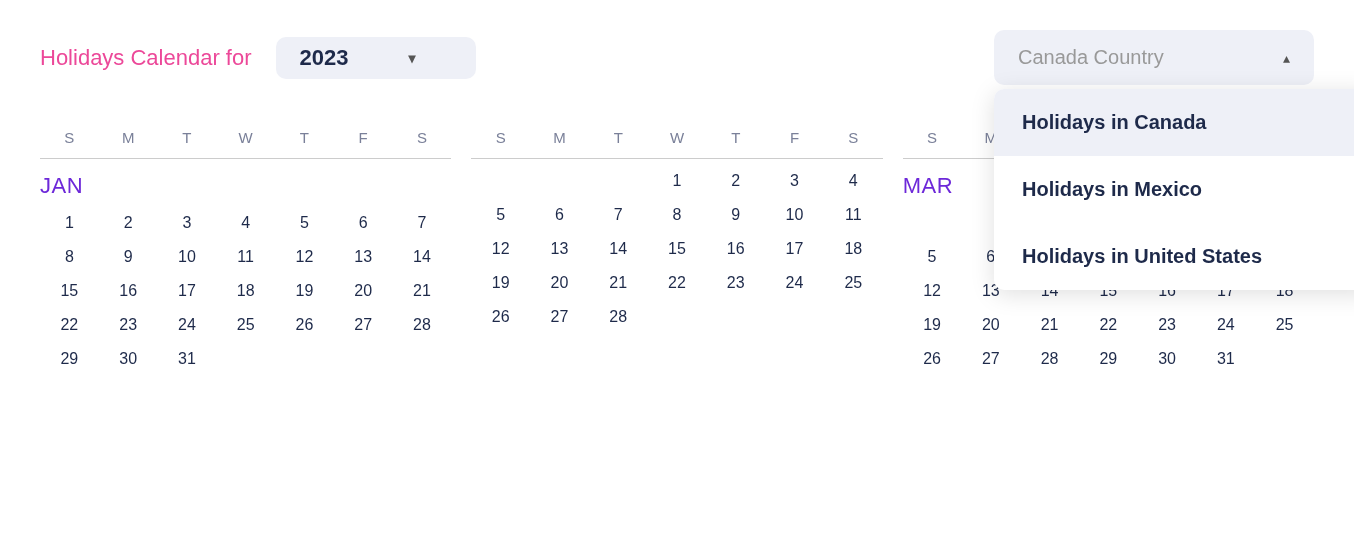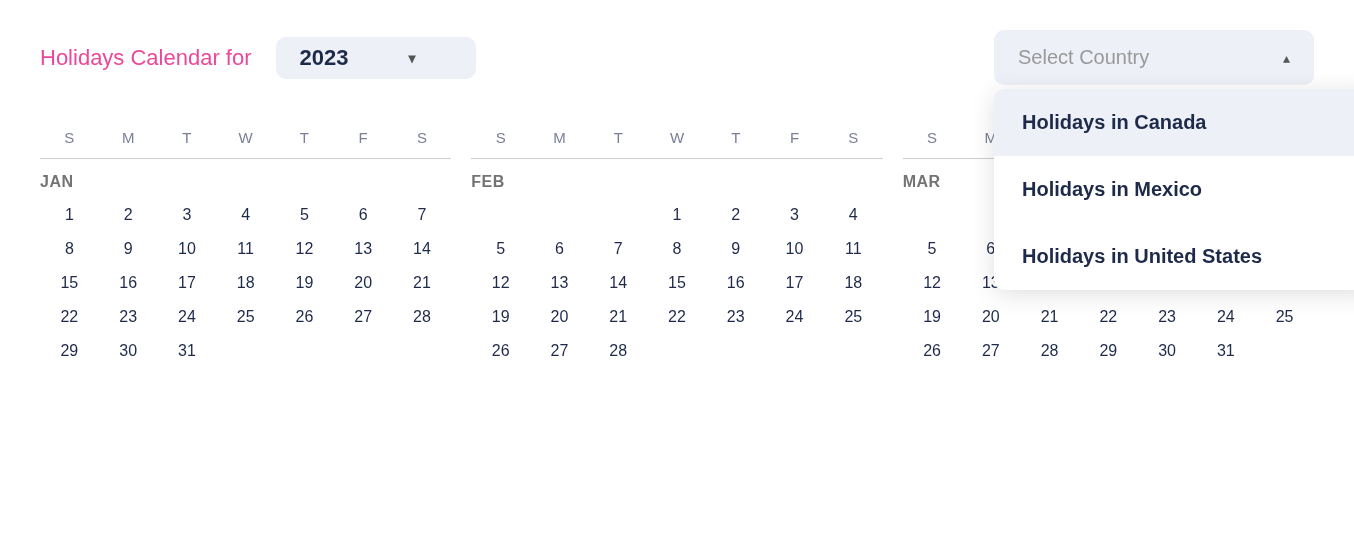--- a/index.html
+++ b/index.html
@@ -104,23 +104,23 @@
 
     .dow-cell {
       text-align: center;
       font-size: 15px;
       font-weight: 500;
       color: #7a8099;
       padding: 4px 0;
     }
 
     .month-label {
-      font-size: 16px;
-      font-weight: 700;
-      color: #737373;
+      font-size: 22px;
+      font-weight: 400;
+      color: #6d28d9;
       margin: 14px 0 8px 0;
       letter-spacing: 0.5px;
     }
 
     .days-grid {
       display: grid;
       grid-template-columns: repeat(7, 1fr);
       gap: 2px 0;
     }
 
@@ -159,21 +159,21 @@
 
   <div class="year-select-wrapper">
     <button class="year-select-btn">
       <span>2023</span>
       <span class="chevron">▾</span>
     </button>
   </div>
 
   <div class="country-select-wrapper">
     <button class="country-select-btn">
-      <span>Select Country</span>
+      <span>Canada Country</span>
       <span class="chevron">▴</span>
     </button>
     <div class="dropdown-menu">
       <div class="dropdown-item">Holidays in Canada</div>
       <div class="dropdown-item">Holidays in Mexico</div>
       <div class="dropdown-item">Holidays in United States</div>
     </div>
   </div>
 </div>
 
@@ -229,21 +229,20 @@
   <div class="cal-section">
     <div class="dow-row">
       <div class="dow-cell">S</div>
       <div class="dow-cell">M</div>
       <div class="dow-cell">T</div>
       <div class="dow-cell">W</div>
       <div class="dow-cell">T</div>
       <div class="dow-cell">F</div>
       <div class="dow-cell">S</div>
     </div>
-    <div class="month-label">FEB</div>
     <div class="days-grid">
 
       <div class="day-cell empty"></div>
       <div class="day-cell empty"></div>
       <div class="day-cell empty"></div>
       <div class="day-cell">1</div>
       <div class="day-cell">2</div>
       <div class="day-cell">3</div>
       <div class="day-cell">4</div>
       <div class="day-cell">5</div>

